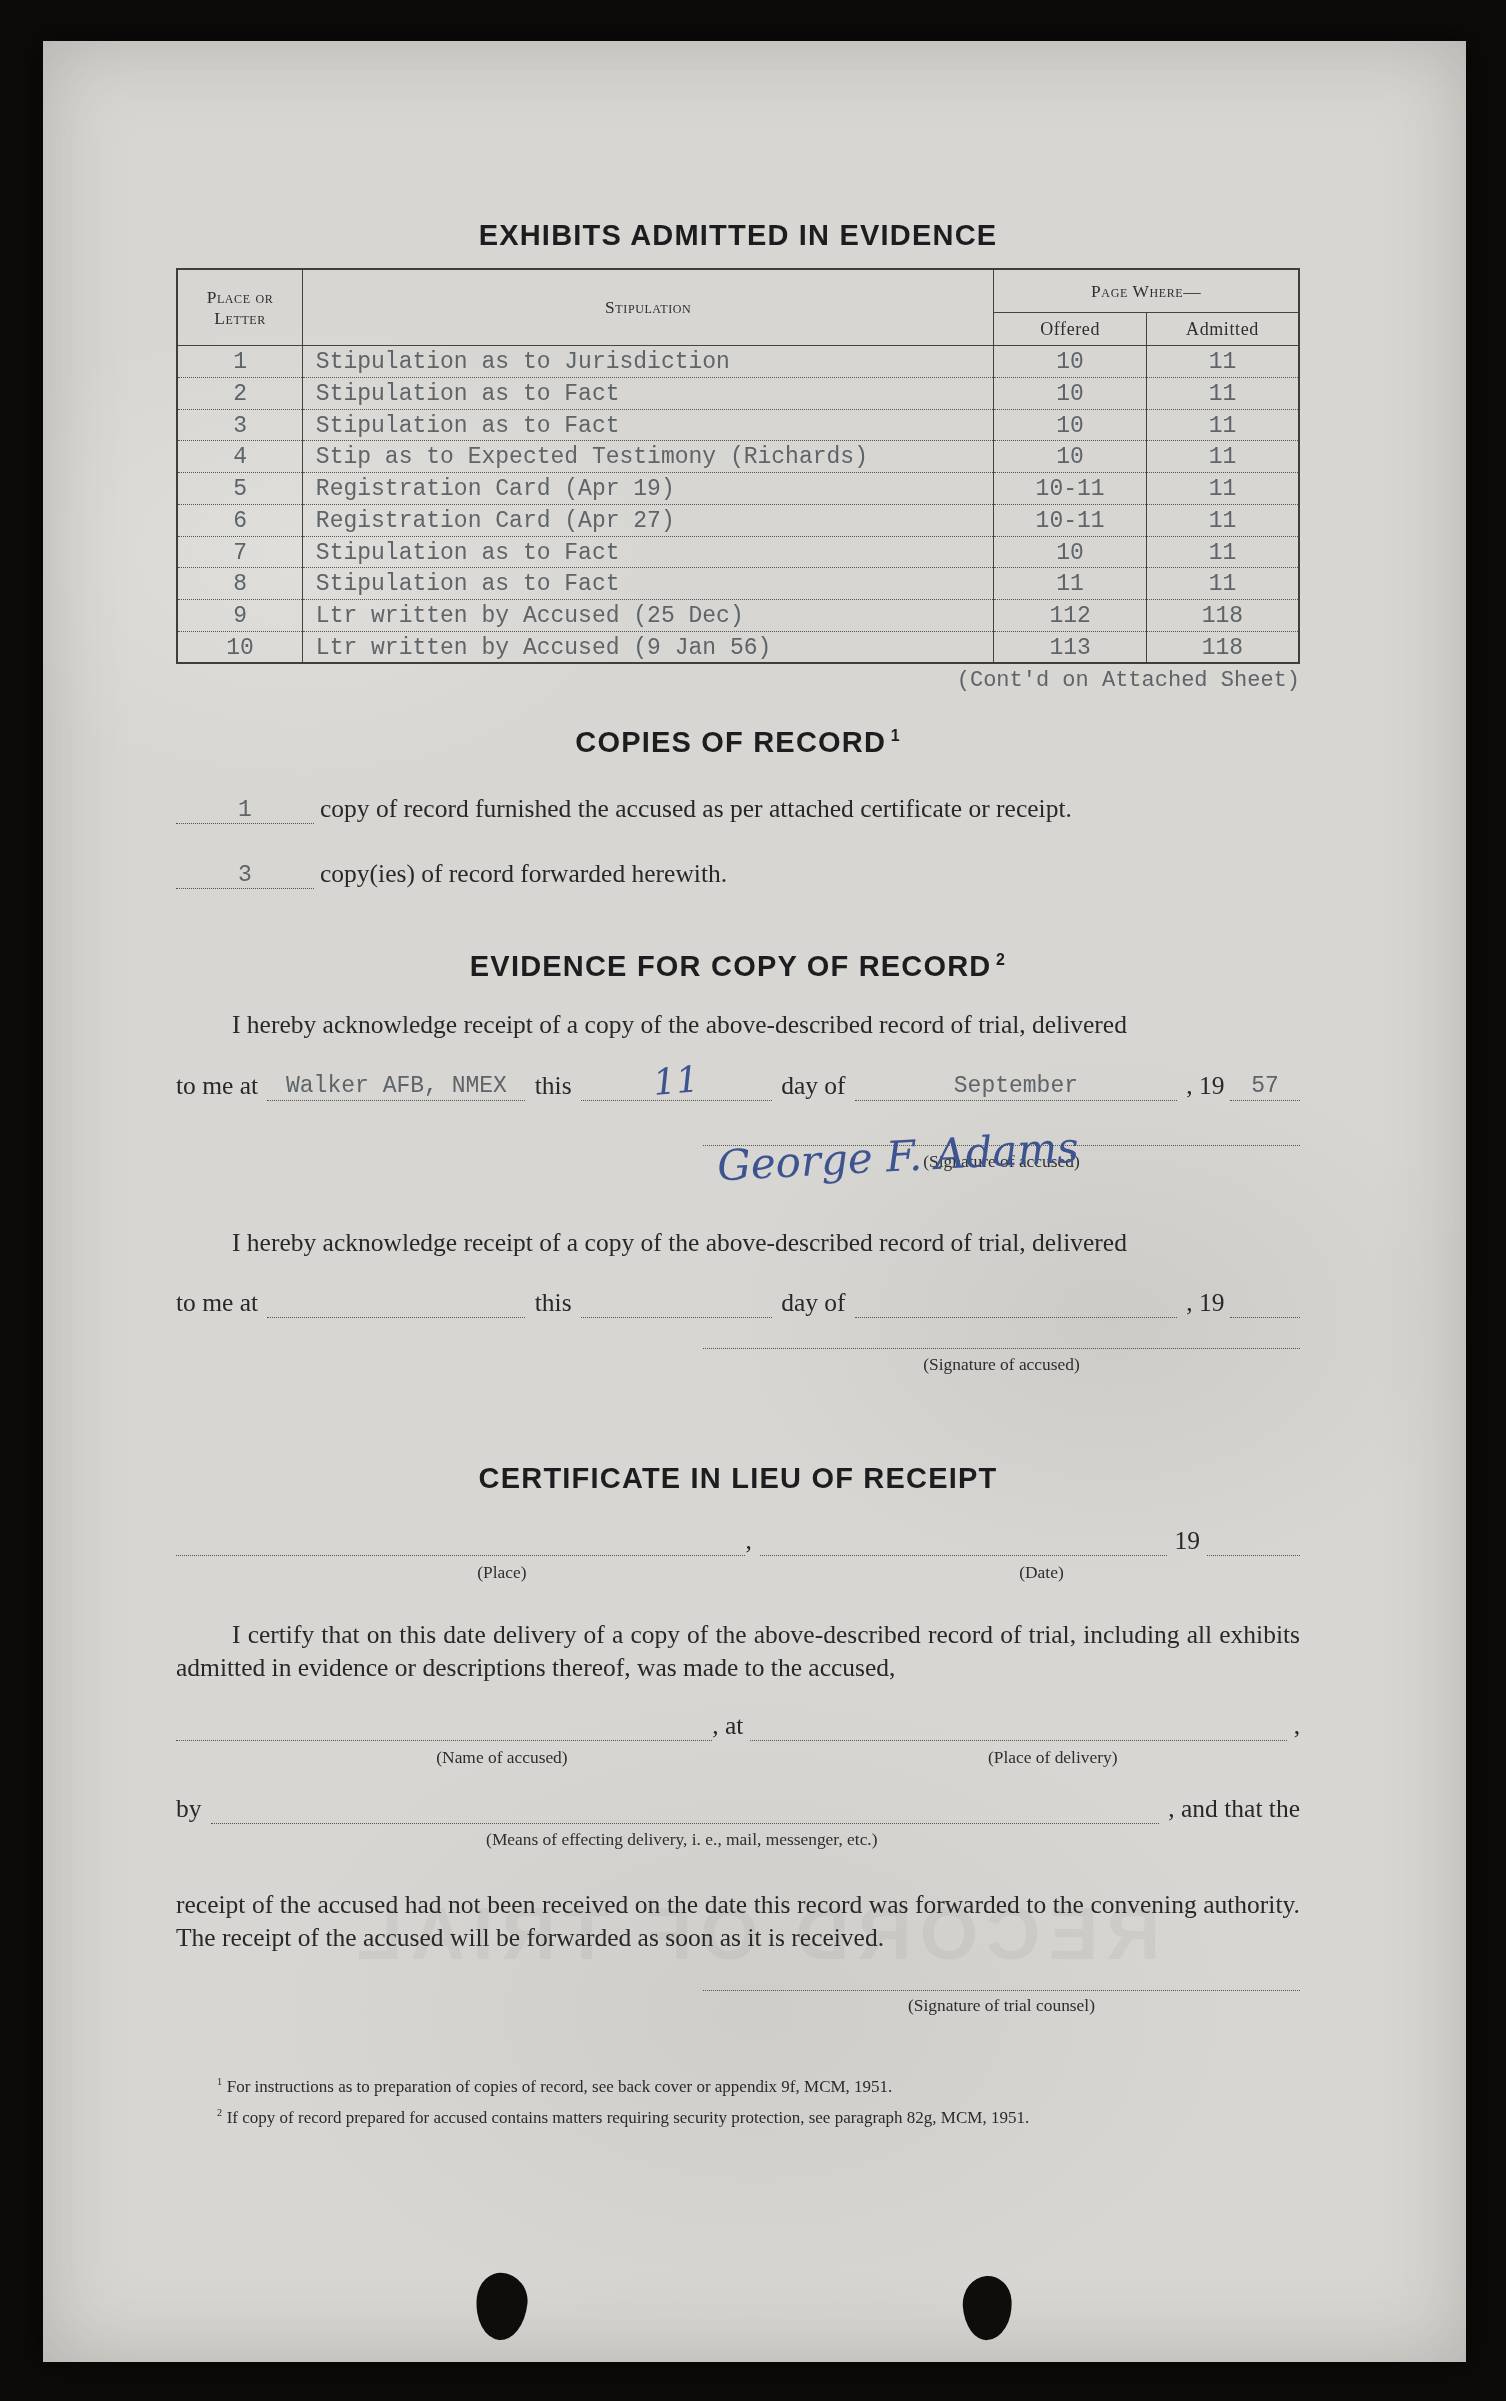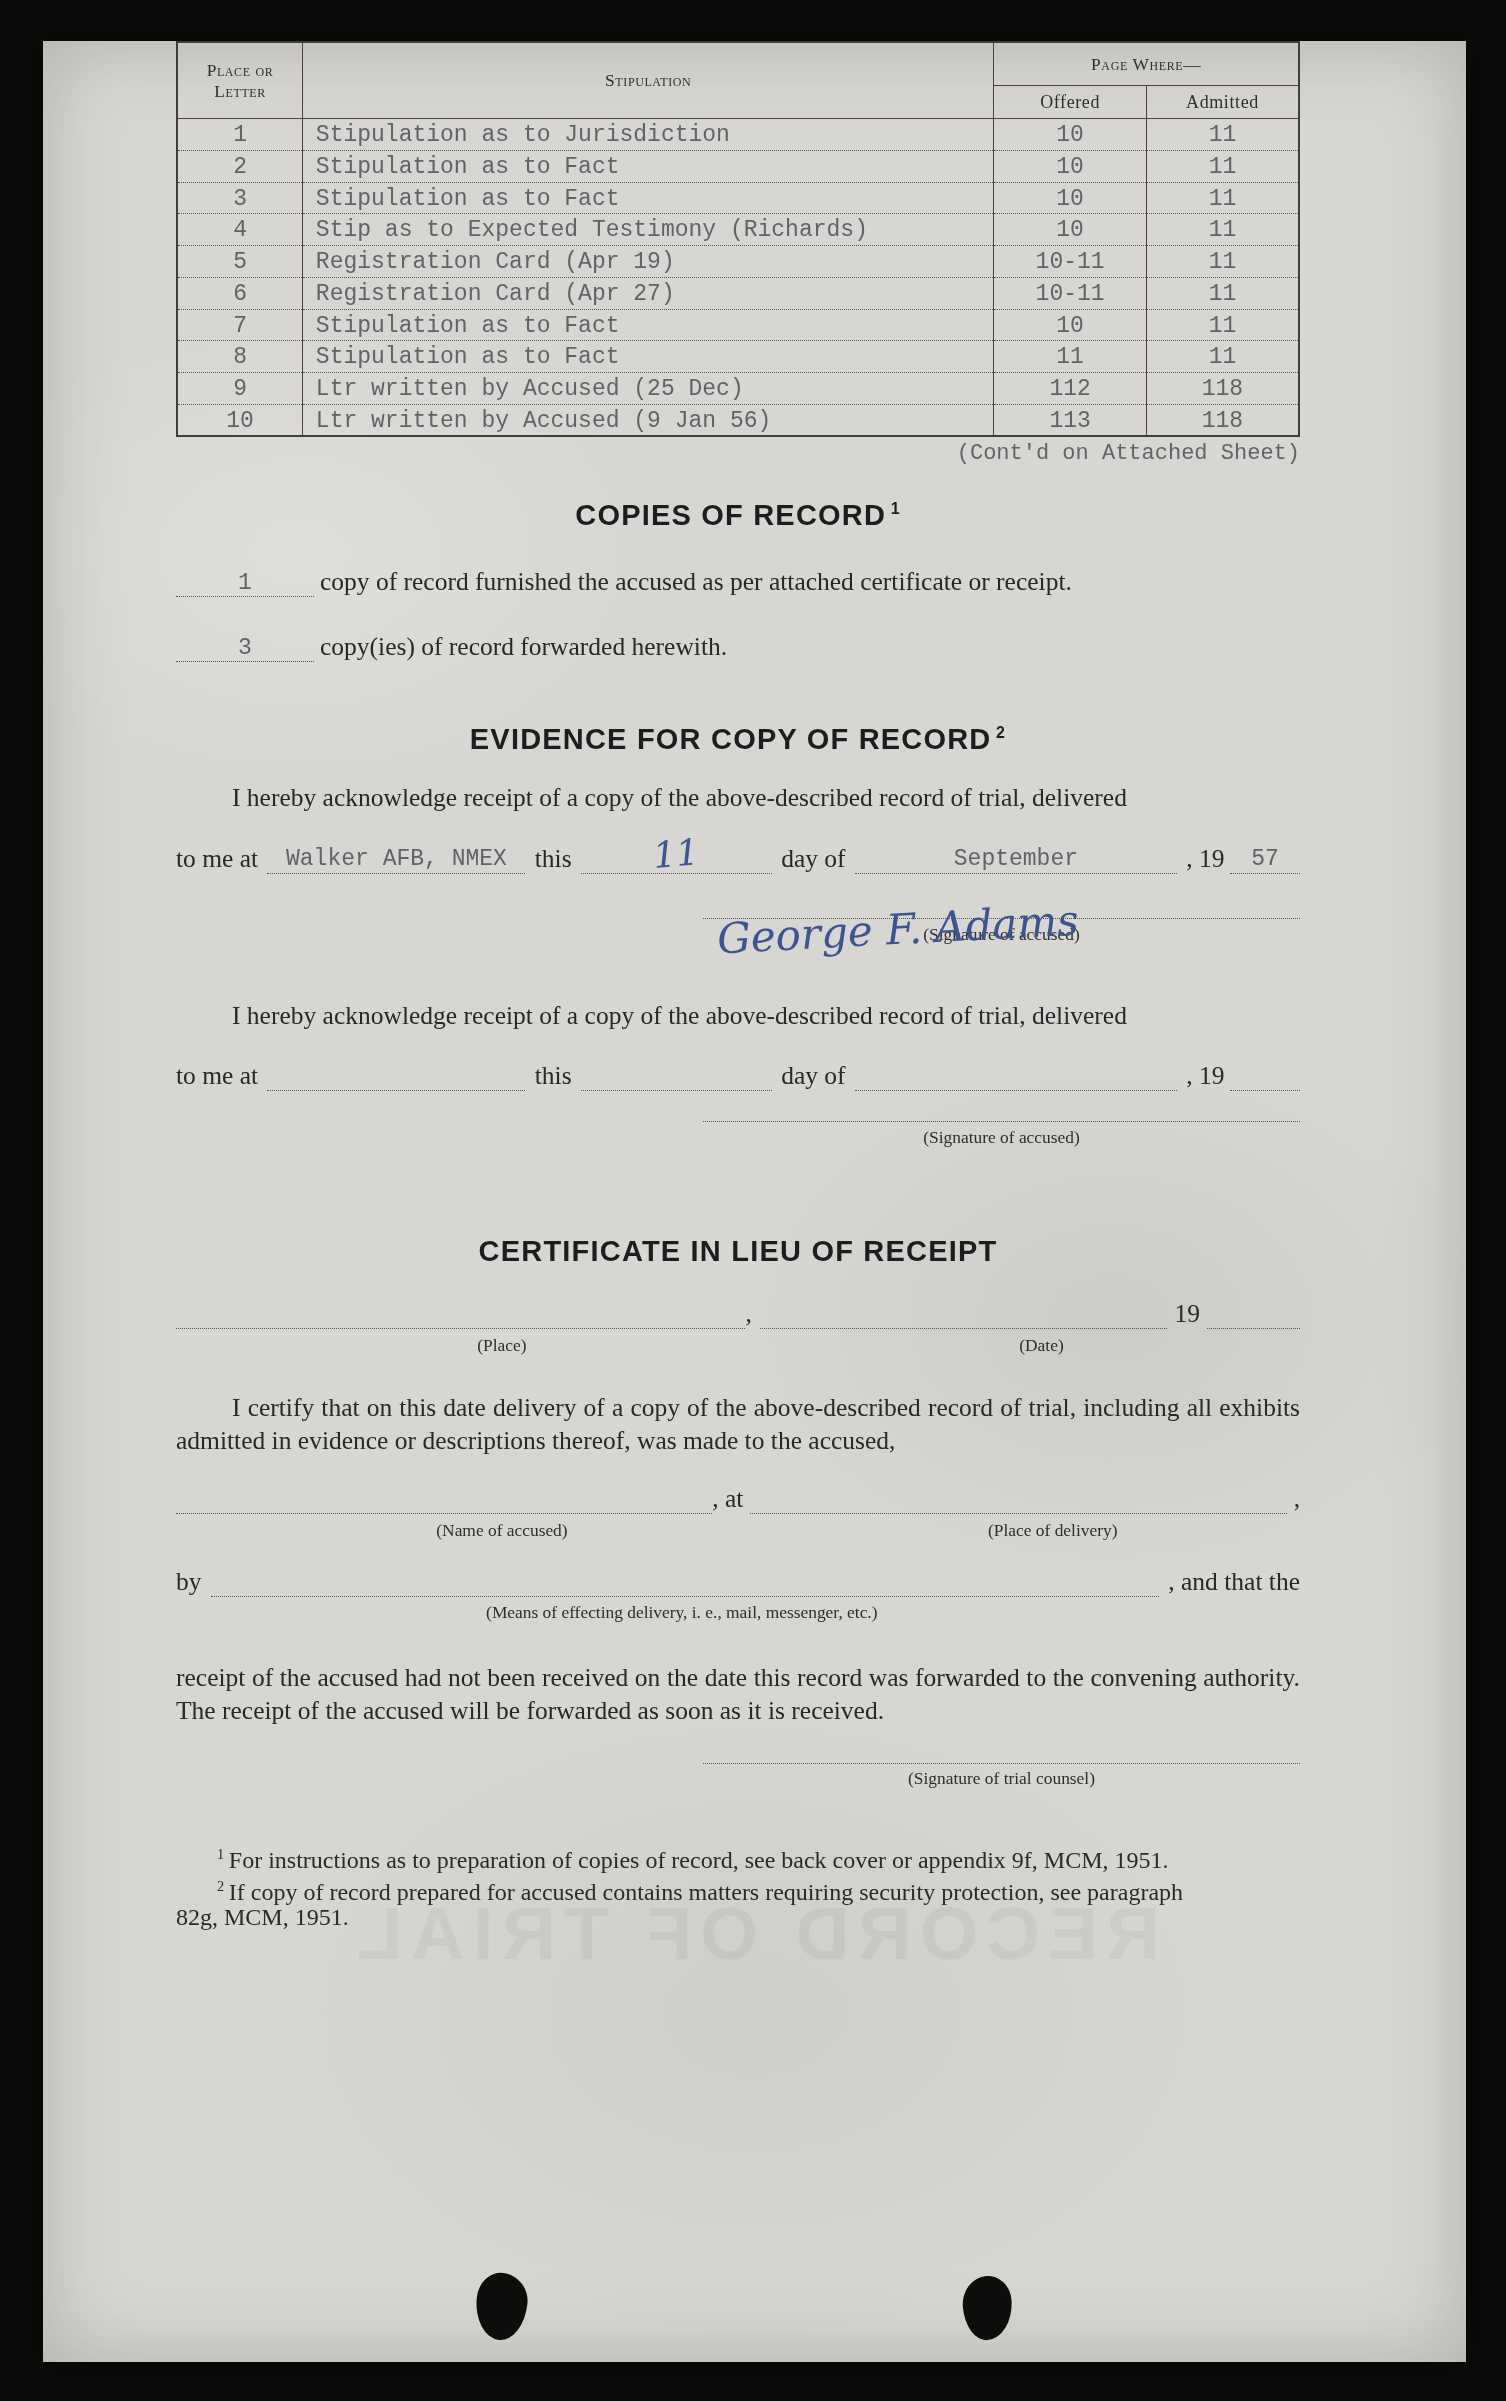--- a/index.html
+++ b/index.html
@@ -108,21 +108,21 @@
   .f-by{flex:1;margin:0 9.3px;}
 
   .under-labels{position:relative;height:24px;margin-top:5.8px;font-size:17.4px;color:#2e2d2f;}
   .ul-item{position:absolute;transform:translateX(-50%);white-space:nowrap;}
   .ul-place{left:29%;}
   .ul-date{left:77%;}
   .ul-name{left:29%;}
   .ul-deliv{left:78%;}
   .ul-means{left:45%;}
 
-  .footnotes{width:1055px;font-size:24px;line-height:25.5px;color:#2a2a2c;}
+  .footnotes{width:1055px;font-size:17px;line-height:25.5px;color:#2a2a2c;}
   .footnote{margin:0;text-indent:41px;}
   .footnote sup{font-size:60%;margin-right:4.6px;}
 
   .punch{position:absolute;background:#0e0d0b;}
   .punch-1{left:433px;top:2232px;width:51px;height:67px;border-radius:46% 54% 48% 52%/40% 42% 58% 60%;transform:rotate(6deg);}
   .punch-2{left:920px;top:2235px;width:49px;height:64px;border-radius:52% 48% 55% 45%/45% 40% 60% 55%;transform:rotate(-4deg);}
 
   .ghost{
     position:absolute;top:1849px;left:0;width:100%;text-align:center;
     font-family:"Liberation Sans",sans-serif;font-weight:700;
@@ -131,20 +131,21 @@
   }
 </style>
 </head>
 <body>
 
 <div class="paper">
   <div class="ghost">RECORD OF TRIAL</div>
 
   <div class="content">
 
+    <h1 class="heading title">EXHIBITS ADMITTED IN EVIDENCE</h1>
 
     <table class="exhibits">
       <thead>
         <tr>
           <th rowspan="2" class="th-number">Place or Letter</th>
           <th rowspan="2" class="th-desc">Stipulation</th>
           <th colspan="2" class="th-page">Page Where—</th>
         </tr>
         <tr>
           <th class="th-sub">Offered</th>

